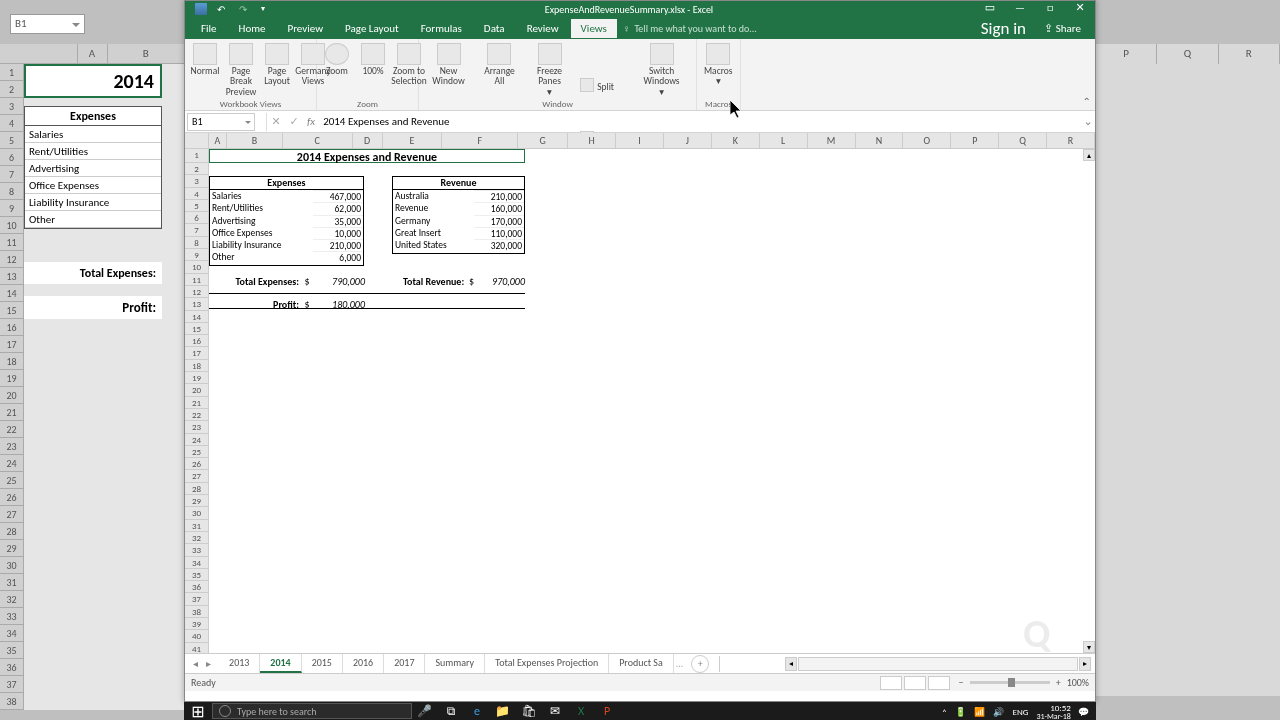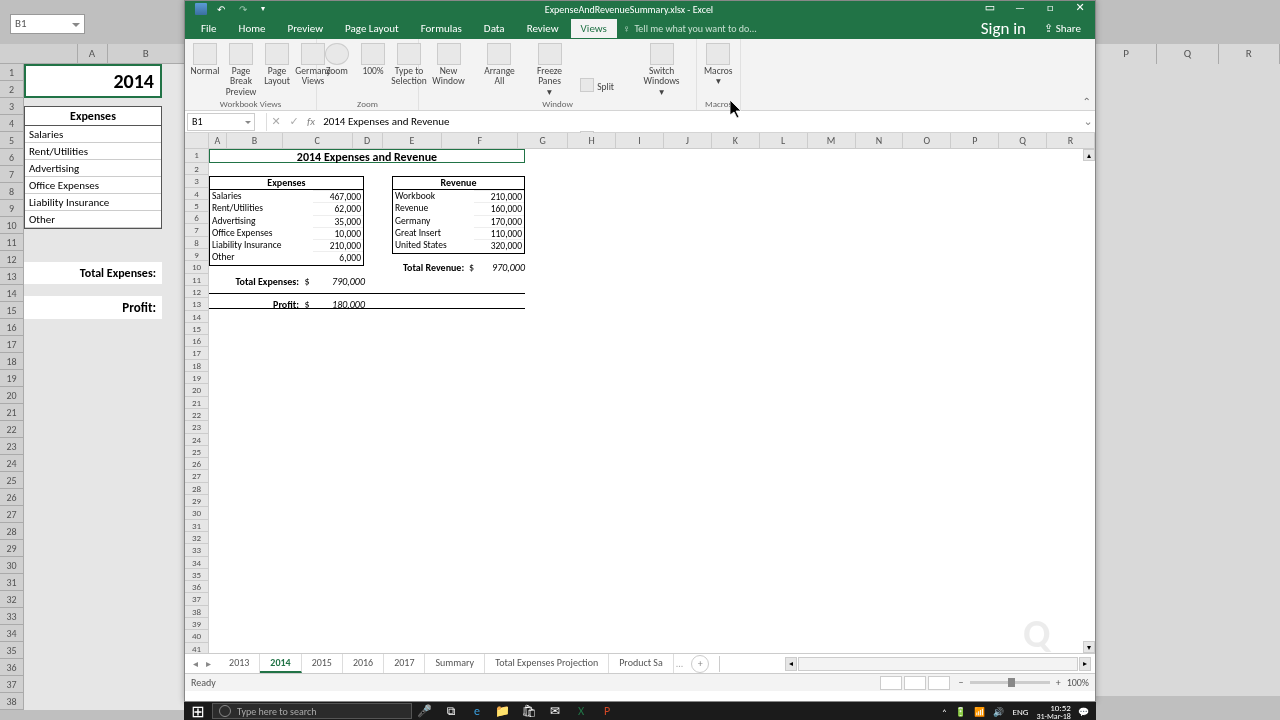--- a/index.html
+++ b/index.html
@@ -271,21 +271,21 @@
         <div class="rbtn">
             <div class="ricon" style="border-radius:50%;"></div>
             <span>Zoom</span>
           </div>
         <div class="rbtn">
             <div class="ricon"></div>
             <span>100%</span>
           </div>
         <div class="rbtn">
             <div class="ricon"></div>
-            <span>Type to Selection</span>
+            <span>Zoom to Selection</span>
           </div>
       </div>
       <div class="glabel">Zoom</div>
     </div>
     <div class="rgroup" style="width:278px;">
       <div class="items">
         <div class="rbtn">
             <div class="ricon"></div>
             <span>New Window</span>
           </div>
@@ -425,21 +425,21 @@
             <div class="datarow">
               <div class="lbl">Other</div>
               <div class="val">6,000</div>
             </div>
           </div>
       </div>
       <div class="rev-frame">
         <div class="sec-hdr">Revenue</div>
         <div id="revrows">
             <div class="datarow">
-              <div class="lbl">Workbook</div>
+              <div class="lbl">Australia</div>
               <div class="val">210,000</div>
             </div>
             <div class="datarow">
               <div class="lbl">Revenue</div>
               <div class="val">160,000</div>
             </div>
             <div class="datarow">
               <div class="lbl">Germany</div>
               <div class="val">170,000</div>
             </div>
@@ -452,21 +452,21 @@
               <div class="val">320,000</div>
             </div>
           </div>
       </div>
 
       <div class="totalrow" style="left:8px; top:126px; width:150px;">
         <div class="lbl" style="width:82px;">Total Expenses:</div>
         <div class="cur">$</div>
         <div class="amt">790,000</div>
       </div>
-      <div class="totalrow" style="left:186px; top:112px; width:130px;">
+      <div class="totalrow" style="left:186px; top:126px; width:130px;">
         <div class="lbl" style="width:75px;">Total Revenue:</div>
         <div class="cur">$</div>
         <div class="amt">970,000</div>
       </div>
 
       <div class="profit-block"></div>
       <div class="totalrow" style="left:36px; top:149px; width:122px;">
         <div class="lbl" style="width:54px;">Profit:</div>
         <div class="cur">$</div>
         <div class="amt">180,000</div>

